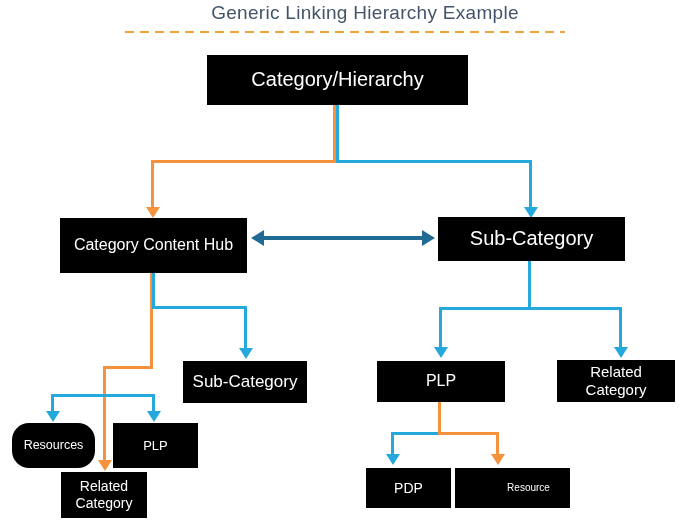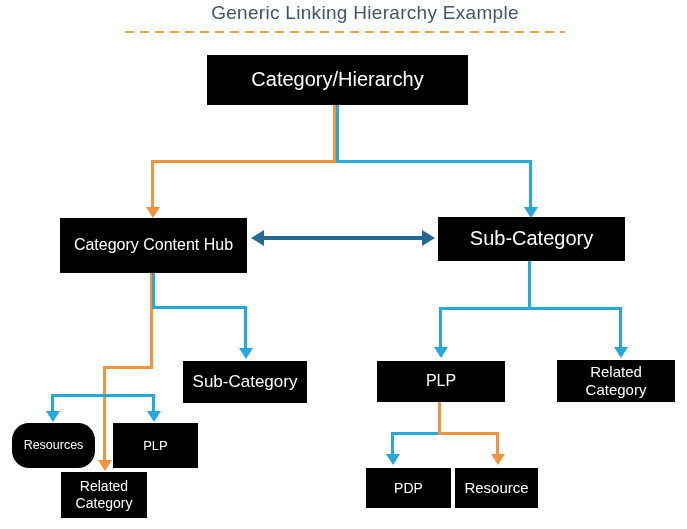--- a/index.html
+++ b/index.html
@@ -97,14 +97,14 @@
     <div class="node" style="left: 438px; top: 217px; width: 187px; height: 44px; font-size: 20px; background: rgb(0, 0, 0); color: rgb(255, 255, 255);">Sub-Category</div>
     <div class="node" style="left: 183px; top: 361px; width: 124px; height: 42px; font-size: 17px; background: rgb(0, 0, 0); color: rgb(255, 255, 255);">Sub-Category</div>
     <div class="node" style="left: 377px; top: 361px; width: 128px; height: 41px; font-size: 16px; background: rgb(0, 0, 0); color: rgb(255, 255, 255);">PLP</div>
     <div class="node" style="left: 557px; top: 360px; width: 118px; height: 42px; font-size: 15px; background: rgb(0, 0, 0); color: rgb(255, 255, 255);">Related
 Category</div>
     <div class="node" style="left: 12px; top: 423px; width: 83px; height: 45px; font-size: 12.5px; background: rgb(0, 0, 0); color: rgb(255, 255, 255); border-radius: 17px;">Resources</div>
     <div class="node" style="left: 113px; top: 423px; width: 85px; height: 45px; font-size: 13px; background: rgb(0, 0, 0); color: rgb(255, 255, 255);">PLP</div>
     <div class="node" style="left: 61px; top: 472px; width: 86px; height: 46px; font-size: 14px; background: rgb(0, 0, 0); color: rgb(255, 255, 255);">Related
 Category</div>
     <div class="node" style="left: 350px; top: 468px; width: 85px; height: 40px; font-size: 14px; background: rgb(0, 0, 0); color: rgb(255, 255, 255); margin-left: 16px;">PDP</div>
-    <div class="node" style="left: 455px; top: 468px; width: 83px; height: 40px; font-size: 15px; background: rgb(0, 0, 0); color: rgb(255, 255, 255);">Resource</div>
+    <div class="node" style="left: 455px; top: 468px; width: 83px; height: 40px; font-size: 10px; background: rgb(0, 0, 0); color: rgb(255, 255, 255); padding-left: 32px;">Resource</div>
   </div>
 
 </body></html>

